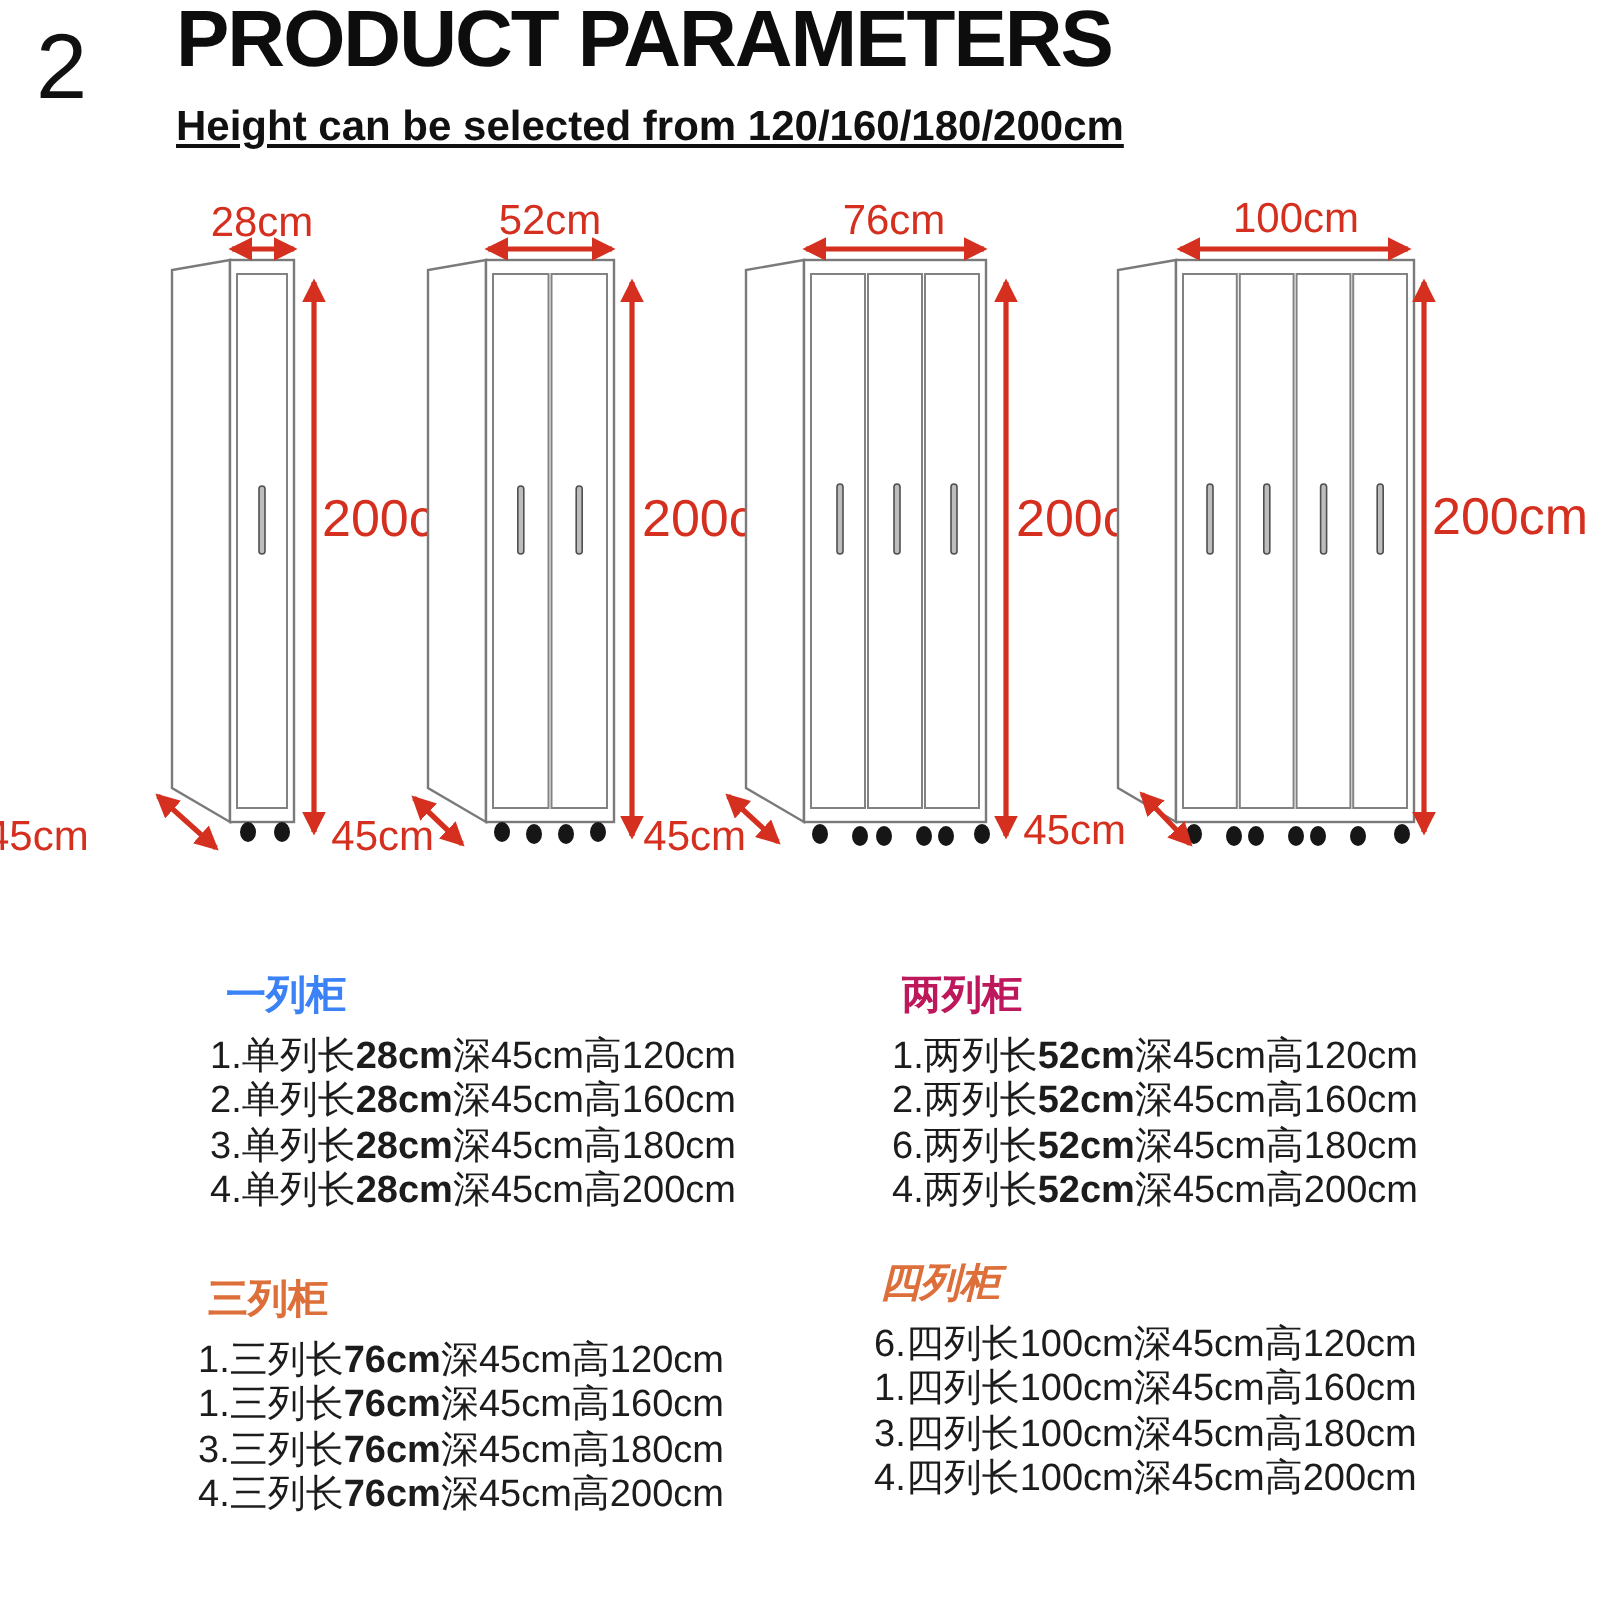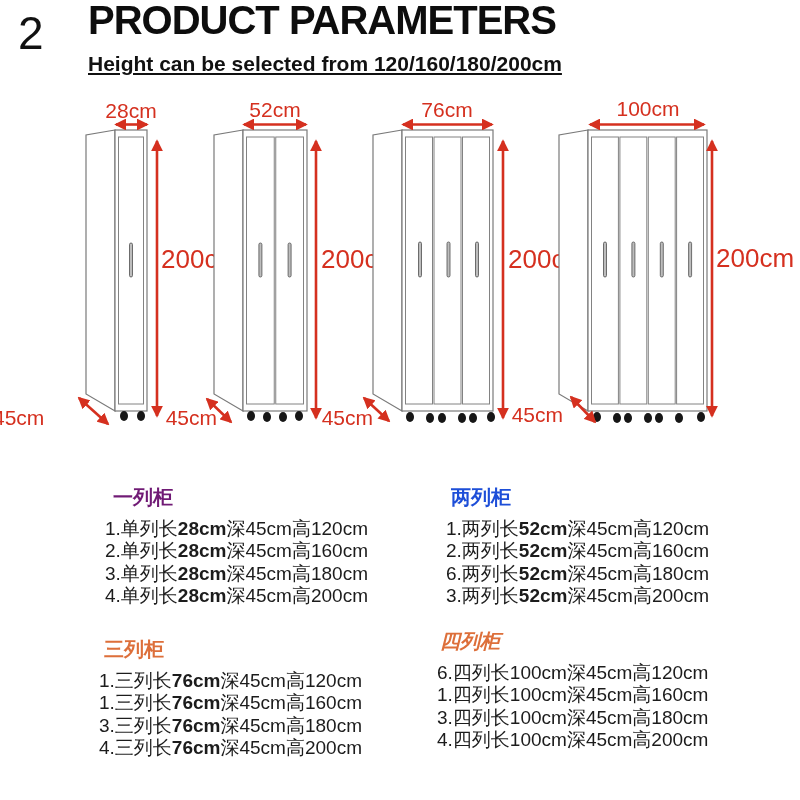--- a/index.html
+++ b/index.html
@@ -123,33 +123,33 @@
     <text class="dimW" x="648" y="116" text-anchor="middle" fill="#d5301f">100cm</text>
     <line class="dimline" x1="590" y1="124.5" x2="704" y2="124.5" marker-start="url(#ah)" marker-end="url(#ah)" stroke="#d5301f"></line>
     <line class="dimline" x1="712" y1="141" x2="712" y2="416" marker-start="url(#ah)" marker-end="url(#ah)" stroke="#d5301f"></line>
     <text class="dimH" x="716" y="267" fill="#d5301f">200cm</text>
     <text class="dimD" x="563" y="422" text-anchor="end" fill="#d5301f">45cm</text>
     <line class="dimline" x1="571" y1="397" x2="595" y2="422" marker-start="url(#ah)" marker-end="url(#ah)" stroke="#d5301f"></line>
   </g>
 </svg>
 
 <div class="spec" id="s1">
-  <div class="stitle" style="color:#701a75">一列柜</div>
+  <div class="stitle" style="color:#3b82f6">一列柜</div>
   <div class="item"><span>1.单列长</span><span class="bw">28cm</span><span>深45cm高120cm</span></div>
   <div class="item"><span>2.单列长</span><span class="bw">28cm</span><span>深45cm高160cm</span></div>
   <div class="item"><span>3.单列长</span><span class="bw">28cm</span><span>深45cm高180cm</span></div>
   <div class="item"><span>4.单列长</span><span class="bw">28cm</span><span>深45cm高200cm</span></div>
 </div>
 
 <div class="spec" id="s2">
-  <div class="stitle" style="color:#1d4ed8">两列柜</div>
+  <div class="stitle" style="color:#be185d">两列柜</div>
   <div class="item"><span>1.两列长</span><span class="bw">52cm</span><span>深45cm高120cm</span></div>
   <div class="item"><span>2.两列长</span><span class="bw">52cm</span><span>深45cm高160cm</span></div>
   <div class="item"><span>6.两列长</span><span class="bw">52cm</span><span>深45cm高180cm</span></div>
-  <div class="item"><span>3.两列长</span><span class="bw">52cm</span><span>深45cm高200cm</span></div>
+  <div class="item"><span>4.两列长</span><span class="bw">52cm</span><span>深45cm高200cm</span></div>
 </div>
 
 <div class="spec" id="s3">
   <div class="stitle" style="color:#dd6f3a">三列柜</div>
   <div class="item"><span>1.三列长</span><span class="bw">76cm</span><span>深45cm高120cm</span></div>
   <div class="item"><span>1.三列长</span><span class="bw">76cm</span><span>深45cm高160cm</span></div>
   <div class="item"><span>3.三列长</span><span class="bw">76cm</span><span>深45cm高180cm</span></div>
   <div class="item"><span>4.三列长</span><span class="bw">76cm</span><span>深45cm高200cm</span></div>
 </div>
 

